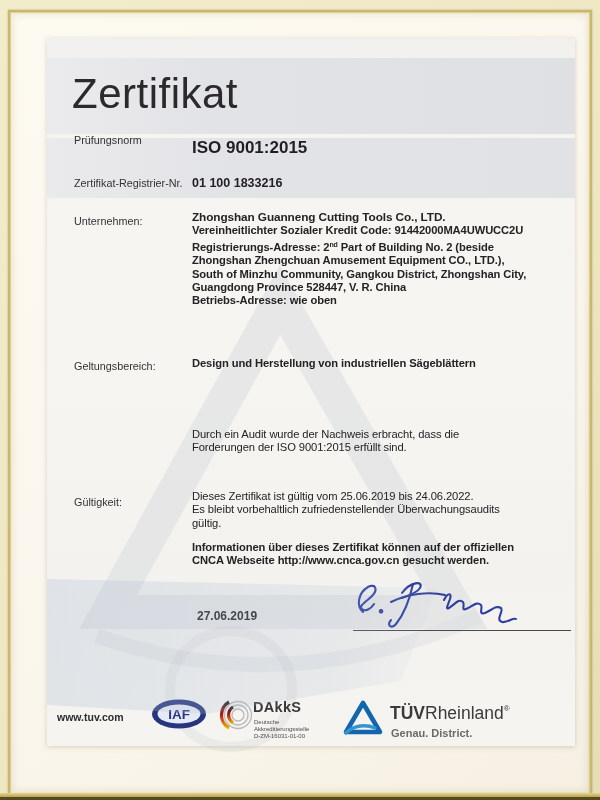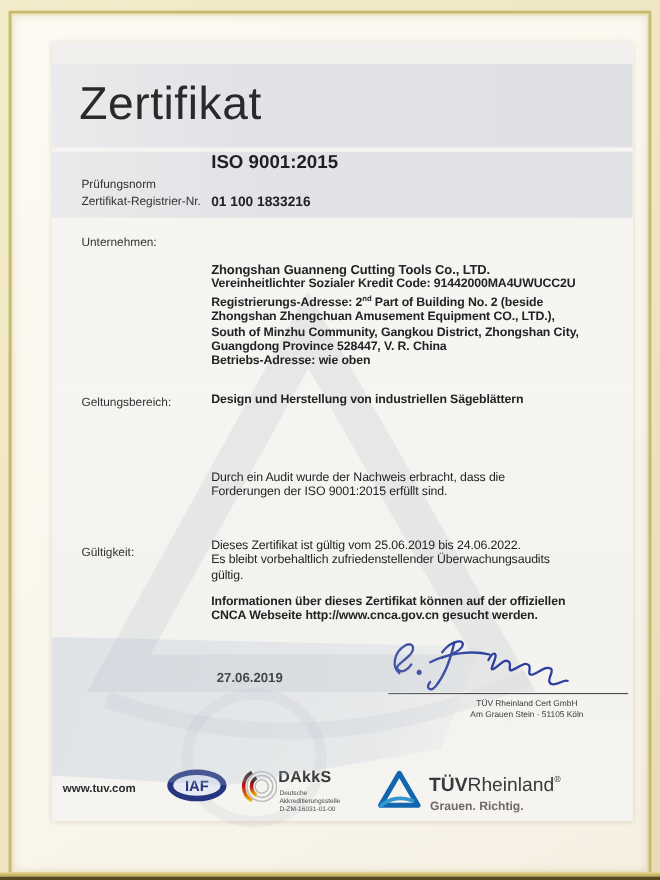--- a/index.html
+++ b/index.html
@@ -30,21 +30,21 @@
     border:10px solid rgba(188,190,197,.18);}
   .glass-tint{left:0;top:532px;width:100%;height:150px;pointer-events:none;
     background:linear-gradient(100deg,rgba(176,190,210,.30) 0%,rgba(176,190,210,.20) 55%,rgba(176,190,210,0) 78%);
     clip-path:polygon(0 6%,74% 12%,67% 74%,30% 96%,0 90%);}
   
   .title{left:25px;top:32px;font-size:42px;font-weight:500;color:#2a2a2c;letter-spacing:.5px;}
   .lbl{left:27px;font-size:10.8px;color:#333335;}
   .val-iso{left:145px;top:100px;font-size:17px;font-weight:700;color:#1f1f21;}
   .val-reg{left:145px;top:138px;font-size:12.5px;font-weight:700;color:#222224;}
   .block{left:145px;color:#232325;font-size:11.2px;line-height:13.4px;font-weight:600;letter-spacing:-.1px;}
-  .block .co-name{font-size:11.8px;font-weight:700;margin-top:28px;}
+  .block .co-name{font-size:11.8px;font-weight:700;}
   sup.sp{font-size:7px;vertical-align:4px;}
   .date{left:150px;top:571px;font-size:12px;font-weight:600;color:#222;}
   .sig-svg{left:300px;top:540px;}
   .sig-line{left:306px;top:592px;width:218px;border-top:1.5px solid #4a4a4c;}
   .issuer{left:340px;top:597px;width:184px;text-align:center;font-size:7.6px;line-height:9.6px;color:#3a3a3c;}
   
   .website{left:10px;top:673px;font-size:10.5px;font-weight:600;color:#2c2c2e;}
   .iaf-svg{left:103px;top:660px;}
   .dakks-mark{left:171px;top:660px;}
   .dakks-name{left:206px;top:661px;font-size:14.5px;font-weight:700;color:#39393b;letter-spacing:.3px;text-align:center;}
@@ -70,21 +70,21 @@
   <div class="abs band band2"></div>
 
   <svg class="abs watermark-svg" width="500" height="708" viewBox="0 0 500 708">
     <path d="M233,262 L411,574 L61,574 Z" fill="none" stroke="#d8d9dd" stroke-width="34" opacity="0.5"></path>
     <path d="M50,598 Q240,664 432,578" fill="none" stroke="#dcdde1" stroke-width="15" opacity="0.45"></path>
   </svg>
   <div class="abs seal"></div>
 
   <div class="abs title">Zertifikat</div>
 
-  <div class="abs lbl" style="top:124px">Prüfungsnorm</div>
+  <div class="abs lbl" style="top:96px">Prüfungsnorm</div>
   <div class="abs val-iso">ISO 9001:2015</div>
 
   <div class="abs lbl" style="top:139px">Zertifikat-Registrier-Nr.</div>
   <div class="abs val-reg">01 100 1833216</div>
 
   <div class="abs lbl" style="top:177px">Unternehmen:</div>
   <div class="abs block" style="top:173px">
     <div class="co-name">Zhongshan Guanneng Cutting Tools Co., LTD.</div>
     <div>Vereinheitlichter Sozialer Kredit Code: 91442000MA4UWUCC2U</div>
     <div><span>Registrierungs-Adresse: 2</span><sup class="sp">nd</sup><span> Part of Building No. 2 (beside</span></div>
@@ -120,24 +120,20 @@
     <g fill="none" stroke="#2e3f9f" stroke-width="2.1" stroke-linecap="round">
       <path d="M16,34 C9,28 11,15 21,9 C29,5 31,12 25,18 C19,24 11,28 15,31 C18,34 24,31 27,26"></path>
       <path d="M34,32 a1.3,1.3 0 1 0 0.1,0"></path>
       <path d="M55,15 C63,4 77,2 73,10 C69,16 59,18 55,20"></path>
       <path d="M66,6 C63,20 57,36 49,46 C45,51 39,48 44,42"></path>
       <path d="M44,24 C60,16 82,13 98,17"></path>
       <path d="M97,22 C101,14 105,15 103,21 C101,27 98,32 102,30 C108,26 112,20 116,24 C118,27 114,33 119,31 C126,28 130,23 134,27 C136,30 131,37 138,35 C145,32 149,27 154,30 C157,33 148,42 155,44 C161,45 166,39 169,41"></path>
     </g>
   </svg>
   <div class="abs sig-line"></div>
-  <div class="abs issuer">
-    <div>TÜV Rheinland Cert GmbH</div>
-    <div>Am Grauen Stein · 51105 Köln</div>
-  </div>
 
   <div class="abs website">www.tuv.com</div>
 
   <svg class="abs iaf-svg" width="58" height="34" viewBox="0 0 58 34">
     <ellipse cx="29" cy="16" rx="27" ry="14.5" fill="#25357f"></ellipse>
     <ellipse cx="29" cy="16" rx="21.5" ry="9.5" fill="#e6eaf4"></ellipse>
     <text x="29" y="21" text-anchor="middle" font-family="Liberation Sans, sans-serif" font-size="13.5" font-weight="bold" fill="#25357f">IAF</text>
   </svg>
 
   <svg class="abs dakks-mark" width="34" height="36" viewBox="0 0 34 36">
@@ -161,16 +157,16 @@
     <div>Deutsche</div>
     <div>Akkreditierungsstelle</div>
     <div>D-ZM-16031-01-00</div>
   </div>
 
   <svg class="abs tuv-logo-svg" width="42" height="38" viewBox="0 0 42 38">
     <path d="M21,4 L38,33 L4,33 Z" fill="none" stroke="#1166ad" stroke-width="4.6" stroke-linejoin="round"></path>
     <path d="M4,34 C12,26 24,25 33,29" fill="none" stroke="#3396cf" stroke-width="3.4" stroke-linecap="round"></path>
   </svg>
   <div class="abs brand"><span class="b-tuv">TÜV</span><span class="b-rh">Rheinland</span><span class="b-reg">®</span></div>
-  <div class="abs tagline">Grauen. Richtig.</div>
+  <div class="abs tagline">Genau. District.</div>
 
   <div class="abs glass-tint"></div>
 </div>
 
 </body></html>

